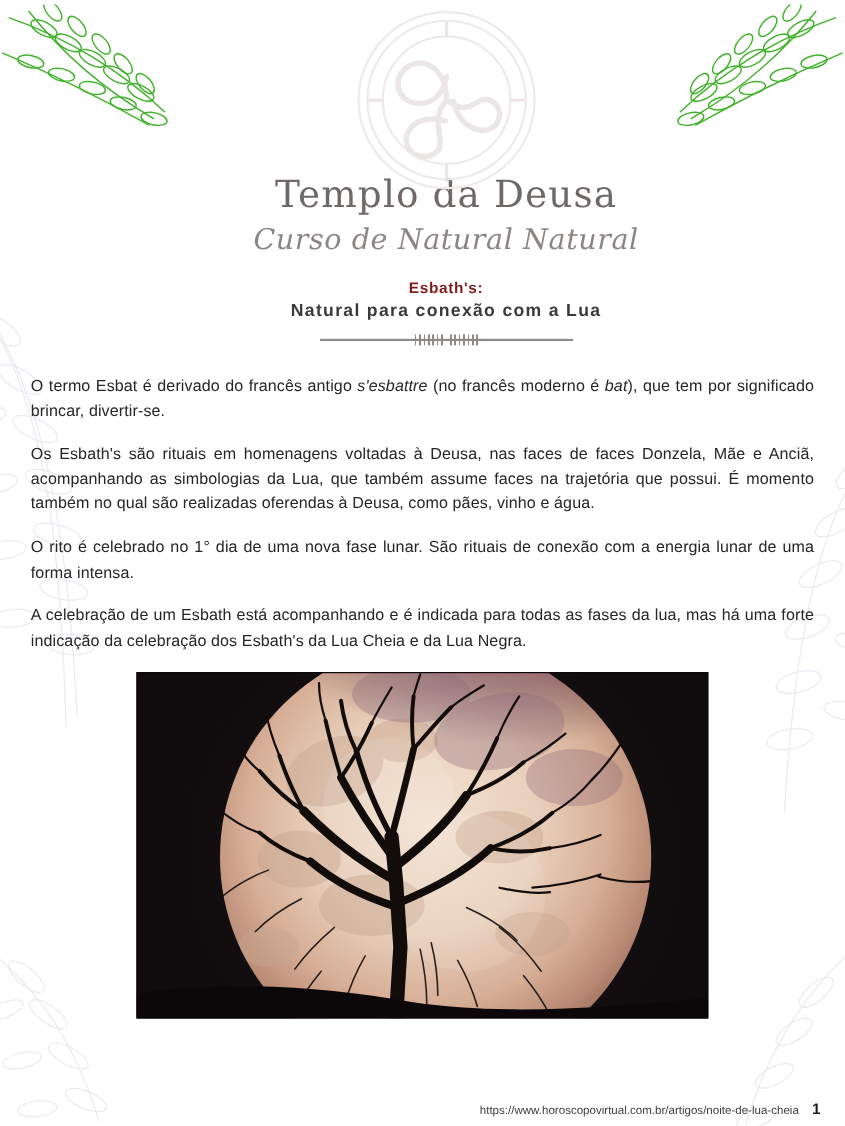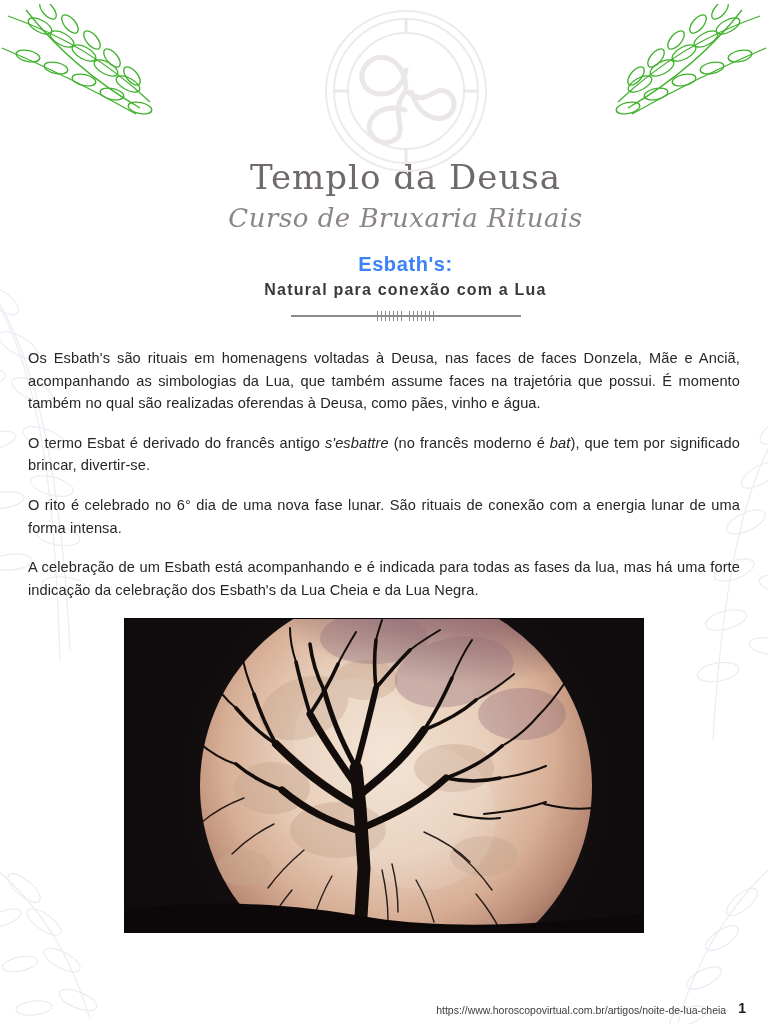--- a/index.html
+++ b/index.html
@@ -57,22 +57,22 @@
     font-family: "DejaVu Serif", serif;
     font-style: italic;
     font-size: 26px;
     color: #8b8684;
     margin-top: 6px;
     letter-spacing: .5px;
   }
   .doc-title {
     font-family: "Liberation Sans", sans-serif;
     font-weight: bold;
-    font-size: 20px;
-    color: #3b82f6;
+    font-size: 14px;
+    color: #7f1d1d;
     margin-top: 20px;
     letter-spacing: .6px;
   }
   .doc-subtitle {
     font-family: "Liberation Sans", sans-serif;
     font-weight: bold;
     font-size: 16px;
     color: #3a3a3a;
     margin-top: 5px;
     letter-spacing: 1.2px;
@@ -289,36 +289,36 @@
         <path d="M95 85 C118 103 122 78 136 86 C150 94 142 116 124 112 C110 109 104 98 101 86"></path>
         <path d="M95 85 C78 104 96 122 86 132 C73 144 52 130 60 114 C66 102 82 100 94 104"></path>
       </g>
       <g fill="none" stroke="#ece7e7" stroke-width="3">
         <path d="M95 27 L95 14 M95 143 L95 156 M37 85 L24 85 M153 85 L166 85"></path>
       </g>
     </svg>
   </div>
 
   <div class="brand-title">Templo da Deusa</div>
-  <div class="brand-sub">Curso de Bruxaria Rituais</div>
+  <div class="brand-sub">Curso de Natural Natural</div>
 
   <div class="doc-title">Esbath's:</div>
   <div class="doc-subtitle">Natural para conexão com a Lua</div>
 
   <div class="divider">
     <div class="bar"></div>
     <div class="knot left"></div>
     <div class="knot right"></div>
   </div>
 </header>
 
 <main class="content">
+  <p class="para">O termo Esbat é derivado do francês antigo <i>s'esbattre</i> (no francês moderno é <i>bat</i>), que tem por significado brincar, divertir-se.</p>
   <p class="para">Os Esbath's são rituais em homenagens voltadas à Deusa, nas faces de faces Donzela, Mãe e Anciã, acompanhando as simbologias da Lua, que também assume faces na trajetória que possui. É momento também no qual são realizadas oferendas à Deusa, como pães, vinho e água.</p>
-  <p class="para">O termo Esbat é derivado do francês antigo <i>s'esbattre</i> (no francês moderno é <i>bat</i>), que tem por significado brincar, divertir-se.</p>
-  <p class="para">O rito é celebrado no 6° dia de uma nova fase lunar. São rituais de conexão com a energia lunar de uma forma intensa.</p>
+  <p class="para">O rito é celebrado no 1° dia de uma nova fase lunar. São rituais de conexão com a energia lunar de uma forma intensa.</p>
   <p class="para">A celebração de um Esbath está acompanhando e é indicada para todas as fases da lua, mas há uma forte indicação da celebração dos Esbath's da Lua Cheia e da Lua Negra.</p>
 </main>
 
 <figure class="figure">
   <svg class="moon-scene" width="520" height="315" viewBox="0 0 520 315">
     <defs>
       <radialGradient id="moonGrad" cx="48%" cy="42%" r="62%">
         <stop offset="0%" stop-color="#f3e2d2"></stop>
         <stop offset="42%" stop-color="#e8cfbb"></stop>
         <stop offset="68%" stop-color="#d7ae96"></stop>

